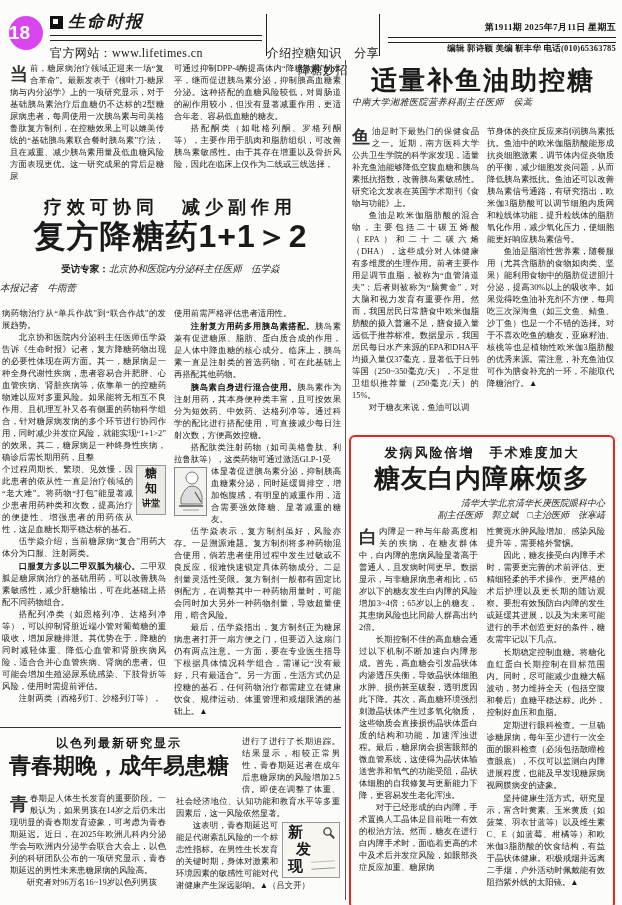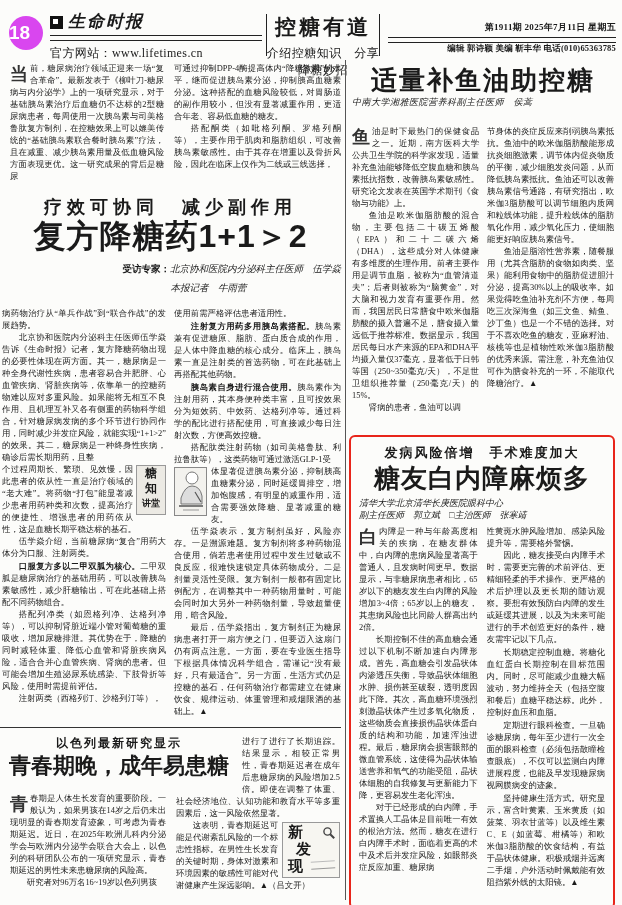--- a/index.html
+++ b/index.html
@@ -29,25 +29,25 @@
   .col p.noind{text-indent:0;}
   .col b{font-family:"Liberation Sans","DejaVu Sans",sans-serif;font-weight:700;}
   .dc{float:left;font-size:18px;line-height:22px;font-weight:700;color:#333;padding-right:2px;}
   .vrule{position:absolute;left:345px;top:60px;width:1px;height:840px;background:#555;}
   .hline{position:absolute;height:1px;background:#333;}
   
   .lead-kicker{position:absolute;left:0;top:197px;width:341px;text-align:center;
                font:700 18px/20px "Liberation Serif","DejaVu Serif",serif;letter-spacing:5px;}
   .lead-headline{position:absolute;left:0;top:216px;width:341px;text-align:center;
                  font:900 32px/40px "Liberation Sans","DejaVu Sans",sans-serif;letter-spacing:1px;}
-  .lead-expert{position:absolute;left:0;top:263px;width:341px;text-align:right;
+  .lead-expert{position:absolute;left:0;top:263px;width:341px;text-align:center;
                font:italic 9.5px/12px "Liberation Serif","DejaVu Serif",serif;}
   .lead-expert b{font-style:normal;font-family:"Liberation Sans","DejaVu Sans",sans-serif;}
-  .lead-reporter{position:absolute;left:0;top:282px;width:341px;text-align:center;
-                 font:italic 9.5px/12px "Liberation Serif","DejaVu Serif",serif;padding-left:38px;}
+  .lead-reporter{position:absolute;left:0;top:282px;width:341px;
+                 font:italic 9.5px/12px "Liberation Serif","DejaVu Serif",serif;}
   .tangzhi{float:right;width:28px;height:48px;margin:1px 0 1px 3px;background:#eceae4;border:1px solid #999;
            text-align:center;font-family:"Liberation Sans","DejaVu Sans",sans-serif;font-weight:900;}
   .tangzhi .tz1{font-size:12px;line-height:15px;display:block;text-indent:0;}
   .tangzhi .tz3{font-size:9px;line-height:14px;display:block;text-indent:0;}
   .docimg{float:left;width:31px;height:47px;margin:1px 4px 1px 0;border:1px solid #888;background:#f3f2ee;}
   
   .pub-kicker{position:absolute;left:0;top:736px;width:238px;text-align:center;
               font:700 12px/14px "Liberation Serif","DejaVu Serif",serif;letter-spacing:2px;}
   .pub-title{position:absolute;left:0;top:751px;width:238px;text-align:center;
              font:900 22px/30px "Liberation Sans","DejaVu Sans",sans-serif;}
@@ -61,21 +61,21 @@
   
   .fish-title{position:absolute;left:352px;top:63px;width:262px;text-align:center;
               font:900 26px/34px "Liberation Sans","DejaVu Sans",sans-serif;letter-spacing:2px;}
   .fish-byline{position:absolute;left:352px;top:96px;width:262px;text-align:left;
                font:italic 9px/12px "Liberation Serif","DejaVu Serif",serif;letter-spacing:.5px;}
   
   .redbox{position:absolute;left:349px;top:435px;width:266px;height:474px;box-sizing:border-box;
           border:2.5px solid #e8251a;border-radius:6px;padding:6px 8px;background:#fcfcfa;}
   .cat-kicker{text-align:center;font:700 13px/16px "Liberation Serif","DejaVu Serif",serif;letter-spacing:2px;margin-top:2px;}
   .cat-title{text-align:center;font:900 26px/32px "Liberation Sans","DejaVu Sans",sans-serif;letter-spacing:1px;margin:1px 0 3px;}
-  .cat-by{text-align:left;font:italic 9px/12px "Liberation Serif","DejaVu Serif",serif;}
+  .cat-by{text-align:right;font:italic 9px/12px "Liberation Serif","DejaVu Serif",serif;}
   .cat-cols{display:flex;gap:9px;margin-top:5px;}
   .cat-col{flex:1;font-size:8.4px;line-height:12px;text-align:justify;overflow:hidden;height:372px;}
   .cat-col p{margin:0;text-indent:2em;}
   .cat-col p.noind{text-indent:0;}
   .cat-col b{font-family:"Liberation Sans","DejaVu Sans",sans-serif;font-weight:400;}
 </style>
 </head>
 <body>
 
 <div id="page">
@@ -84,21 +84,20 @@
   <div class="mast">
     <div class="mast-row">
       <span class="mlogo"></span>
       <span class="mast-name">生命时报</span>
     </div>
     <div class="dbl-rule"></div>
     <div class="website">官方网站：www.lifetimes.cn</div>
   </div>
   <div class="sec-bar" style="left:266px"></div>
   <div class="sec-bar" style="left:379px"></div>
-  <div class="sec-title">控糖有道</div>
   <div class="sec-sub">介绍控糖知识　分享降糖妙招</div>
   <div class="hdr-right">
     <div class="issue">第1911期 2025年7月11日 星期五</div>
     <div class="dbl-rule"></div>
     <div class="staff">编辑 郭诗颖 美编 靳丰华 电话(010)65363785</div>
   </div>
 
   <div class="vrule"></div>
 
   <div class="col" style="left:10px;top:63px;width:154px;height:133px;">
@@ -173,21 +172,21 @@
     </div>
     <p>这表明，青春期延迟可能是代谢紊乱风险的一个标志性指标。在男性生长发育的关键时期，身体对激素和环境因素的敏感性可能对代谢健康产生深远影响。▲（吕文开）</p>
   </div>
 
   <div class="fish-title">适量补鱼油助控糖</div>
   <div class="fish-byline">中南大学湘雅医院营养科副主任医师　侯蒿</div>
 
   <div class="col" style="left:352px;top:126px;width:127px;height:288px;">
     <p class="noind"><span class="dc">鱼</span><span>油是时下最热门的保健食品之一。近期，南方医科大学公共卫生学院的科学家发现，适量补充鱼油能够降低空腹血糖和胰岛素抵抗指数，改善胰岛素敏感性。研究论文发表在英国学术期刊《食物与功能》上。</span></p>
     <p>鱼油是欧米伽脂肪酸的混合物，主要包括二十碳五烯酸（EPA）和二十二碳六烯（DHA），这些成分对人体健康有多维度的生理作用。前者主要作用是调节血脂，被称为“血管清道夫”；后者则被称为“脑黄金”，对大脑和视力发育有重要作用。然而，我国居民日常膳食中欧米伽脂肪酸的摄入普遍不足，膳食摄入量远低于推荐标准。数据显示，我国居民每日水产来源的EPA和DHA平均摄入量仅37毫克，显著低于日韩等国（250~350毫克/天），不足世卫组织推荐量（250毫克/天）的15%。</p>
-    <p>肾病的患者，鱼油可以调</p>
+    <p>对于糖友来说，鱼油可以调</p>
   </div>
   <div class="col" style="left:487px;top:126px;width:127px;height:288px;">
     <p class="noind">节身体的炎症反应来削弱胰岛素抵抗。鱼油中的欧米伽脂肪酸能形成抗炎细胞激素，调节体内促炎物质的平衡，减少细胞发炎问题，从而降低胰岛素抵抗。鱼油还可以改善胰岛素信号通路，有研究指出，欧米伽3脂肪酸可以调节细胞内质网和粒线体功能，提升粒线体的脂肪氧化作用，减少氧化压力，使细胞能更好响应胰岛素信号。</p>
     <p>鱼油是脂溶性营养素，随餐服用（尤其含脂肪的食物如肉类、坚果）能利用食物中的脂肪促进胆汁分泌，提高30%以上的吸收率。如果觉得吃鱼油补充剂不方便，每周吃三次深海鱼（如三文鱼、鲭鱼、沙丁鱼）也是一个不错的选择。对于不喜欢吃鱼的糖友，亚麻籽油、核桃等也是植物性欧米伽3脂肪酸的优秀来源。需注意，补充鱼油仅可作为膳食补充的一环，不能取代降糖治疗。▲</p>
   </div>
 
   <div class="redbox">
     <div class="cat-kicker">发病风险倍增　手术难度加大</div>
     <div class="cat-title">糖友白内障麻烦多</div>
     <div class="cat-by">清华大学北京清华长庚医院眼科中心</div>

